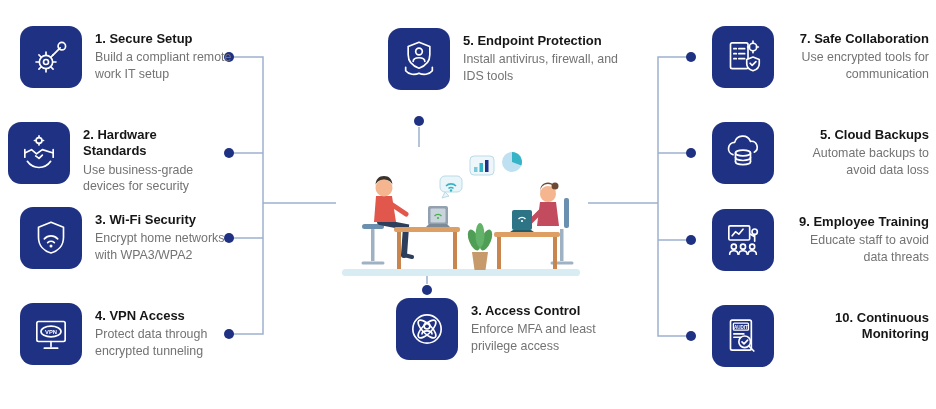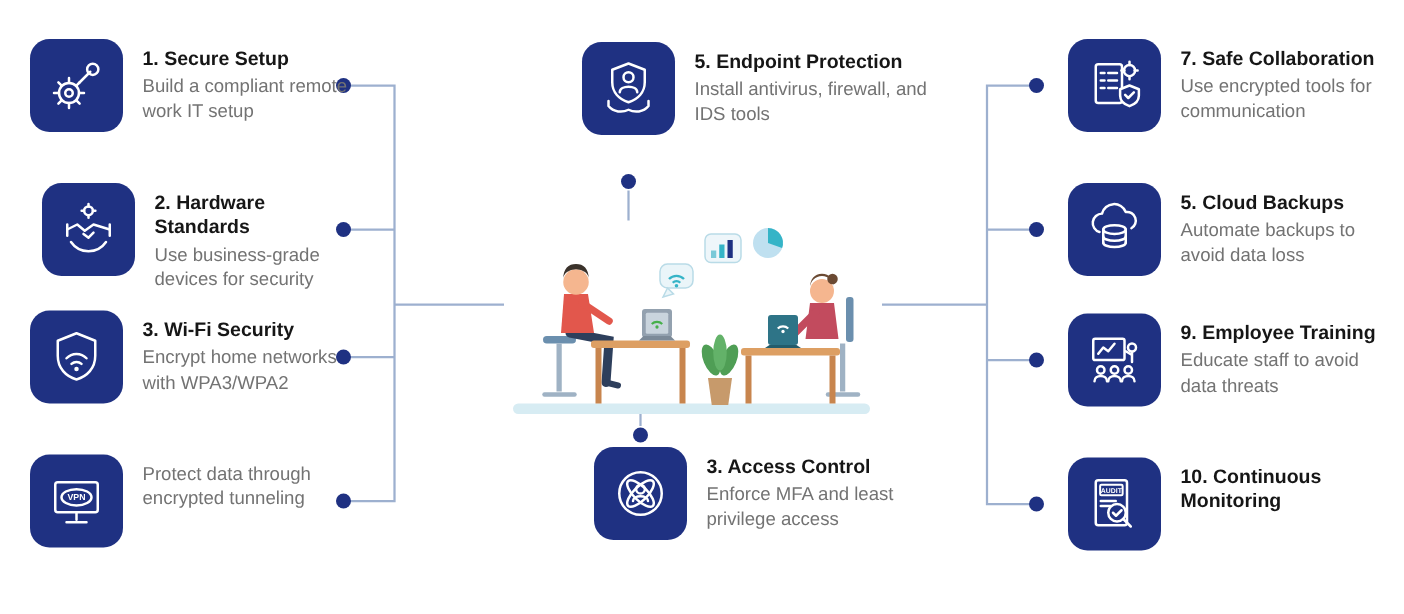--- a/index.html
+++ b/index.html
@@ -10,21 +10,21 @@
   .connectors{position:absolute;left:0;top:0;z-index:1;}
   .step{position:absolute;display:flex;gap:13px;align-items:flex-start;z-index:2;}
   .icon-box{
     width:62px;height:62px;background:#1f3182;border-radius:13px;
     display:flex;align-items:center;justify-content:center;flex-shrink:0;
   }
   .txt{padding-top:5px;}
   .t-title{font-size:13px;font-weight:700;color:#161616;line-height:1.25;margin-bottom:2px;}
   .t-desc{font-size:12.4px;color:#737373;line-height:1.32;}
   .w-left .txt{width:140px;}
-  .w-right .txt{width:142px;}
+  .w-right .txt{width:142px;text-align:right;}
   .w-center .txt{width:158px;}
   .illu{position:absolute;left:336px;top:136px;z-index:2;}
 </style>
 </head>
 <body>
 
 <div id="canvas">
 
   <svg class="connectors" width="936" height="409" viewBox="0 0 936 409">
     <g stroke="#9db0cf" stroke-width="1.5" fill="none">
@@ -58,21 +58,21 @@
             <circle cx="37" cy="11" r="4.5"></circle>
       </g>
         </svg>
     </div>
     <div class="txt">
       <div class="t-title">1. Secure Setup</div>
       <div class="t-desc">Build a compliant remote work IT setup</div>
     </div>
   </div>
 
-  <div class="step w-left" style="left:28px;top:122px">
+  <div class="step w-left" style="left:8px;top:122px">
     <div class="icon-box">
       <svg width="40" height="40" viewBox="0 0 48 48">
           <g stroke="#fff" stroke-width="2" fill="none" stroke-linecap="round" stroke-linejoin="round">
         <circle cx="24" cy="9" r="3.5"></circle>
         <path d="M24 3.5v2M24 12.5v2M18.5 9h2M27.5 9h2"></path>
         <path d="M7 24l8-4 6 5 7-5 13 4"></path>
         <path d="M7 20v9M41 20v9"></path>
         <path d="M20 27.5l4 3M28 26.5l-4 4"></path>
         <path d="M10 34a17 17 0 0 0 28 0"></path>
       </g>
@@ -106,20 +106,21 @@
       <svg width="40" height="40" viewBox="0 0 48 48">
           <g stroke="#fff" stroke-width="2" fill="none" stroke-linecap="round" stroke-linejoin="round">
         <rect x="7" y="9" width="34" height="24" rx="2"></rect>
         <ellipse cx="24" cy="21" rx="12" ry="6.5"></ellipse>
         <path d="M24 33v6M16 41h16"></path>
         <text x="24" y="23.5" text-anchor="middle" font-size="7" font-weight="bold" fill="#fff" stroke="none">VPN</text>
       </g>
         </svg>
     </div>
     <div class="txt">
+      <div class="t-title">4. VPN Access</div>
       <div class="t-desc">Protect data through encrypted tunneling</div>
     </div>
   </div>
 
   <div class="step w-center" style="left:388px;top:28px">
     <div class="icon-box">
       <svg width="40" height="40" viewBox="0 0 48 48">
           <g stroke="#fff" stroke-width="2" fill="none" stroke-linecap="round" stroke-linejoin="round">
         <path d="M24 4l13 5v10c0 8-5.5 13.5-13 16-7.5-2.5-13-8-13-16V9z"></path>
         <circle cx="24" cy="15" r="4"></circle>

